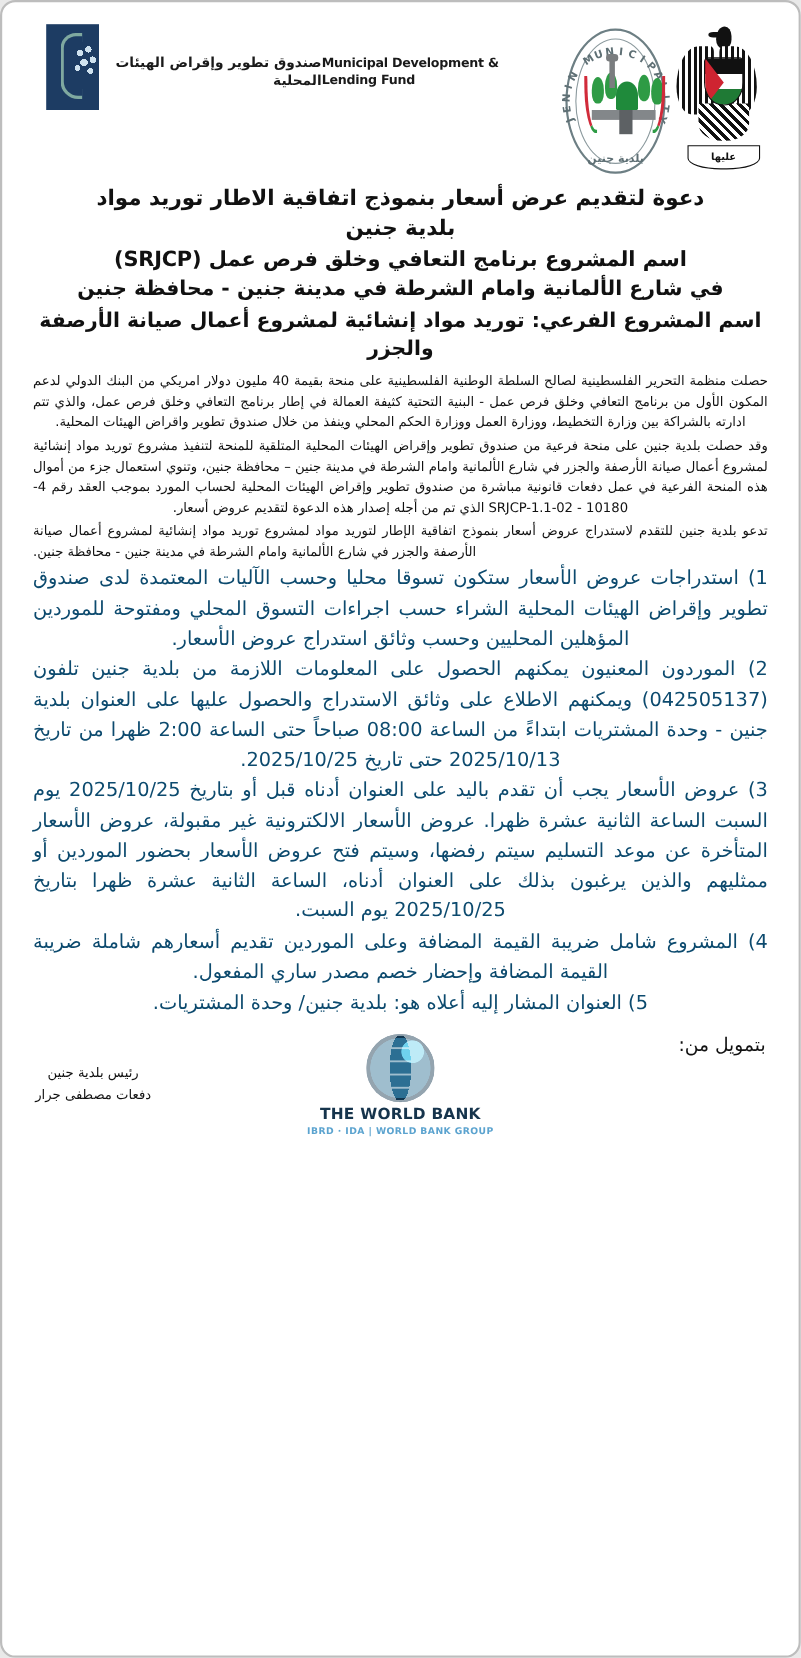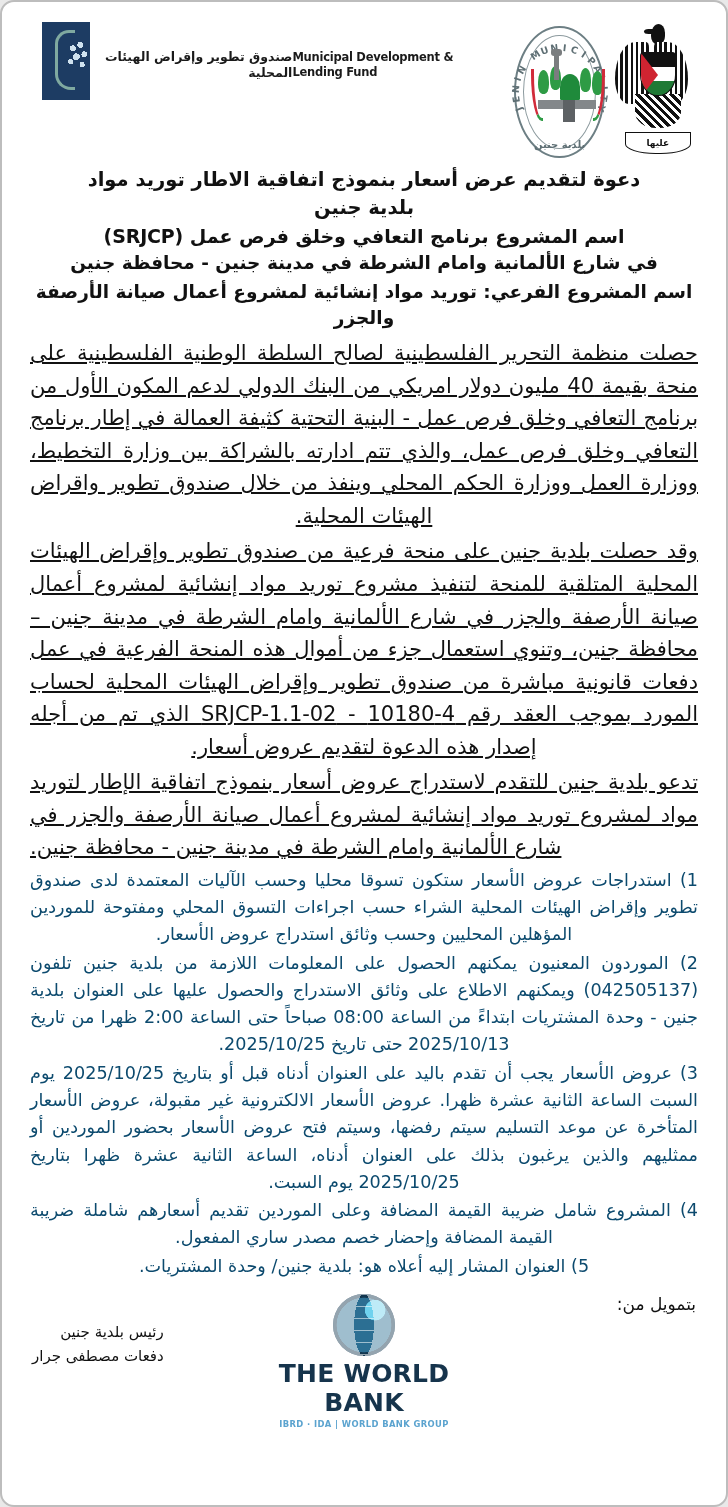--- a/index.html
+++ b/index.html
@@ -208,28 +208,27 @@
   .t1 { font-size: 19.5px; }
   .t2 { font-size: 19.5px; }
   .t3 { font-size: 19px; margin-top: 2px; }
   .t4 { font-size: 18.5px; margin-top: 2px; }
   .t5 { font-size: 18.5px; }
 
   
   .body-wrap { padding: 0 6px; }
 
   p.para {
-    font-size: 21px;
+    font-size: 12px;
     line-height: 1.55;
     color: #111;
     text-align: justify;
     text-align-last: center;
     margin-bottom: 3px;
     letter-spacing: -0.1px;
-    text-decoration: underline;
   }
   p.para.last-right { text-align-last: left; }
 
   ol.items { list-style: none; margin-top: 2px; }
   ol.items li {
     font-size: 17.6px;
     line-height: 1.55;
     color: #0c4a6e;
     text-align: justify;
     text-align-last: center;
@@ -243,22 +242,22 @@
     position: relative;
     margin-top: 14px;
     height: 116px;
   }
   .fund-label {
     position: absolute; right: 8px; top: 0;
     font-size: 17px; color: #111;
   }
   .sign {
     position: absolute; left: 8px; top: 26px;
-    text-align: right;
-    font-size: 15px; color: #111; line-height: 1.6;
+    text-align: center;
+    font-size: 12px; color: #111; line-height: 1.6;
     direction: rtl;
   }
   .wb {
     position: absolute; left: 50%; top: 0;
     transform: translateX(-50%);
     width: 210px; text-align: center;
   }
   .wb-globe {
     width: 62px; height: 62px; margin: 0 auto 3px auto;
     border-radius: 50%;
@@ -270,21 +269,21 @@
   .wb-globe::before {
     content: ""; position: absolute; inset: 0;
     background:
       linear-gradient(#ffffff 0 1.4px, transparent 1.4px) 0 12px/100% 12px repeat-y,
       radial-gradient(ellipse 16% 50% at 50% 50%, transparent 0 99%, #fff 99%),
       radial-gradient(ellipse 38% 50% at 50% 50%, transparent 0 99%, #fff 99%),
       radial-gradient(ellipse 62% 50% at 50% 50%, transparent 0 99%, #fff 99%);
     opacity: .55;
   }
   .wb-name {
-    font-size: 25px; font-weight: bold; color: #16344c;
+    font-size: 14px; font-weight: bold; color: #16344c;
     letter-spacing: 0.2px;
   }
   .wb-sub {
     font-size: 8.4px; font-weight: bold; color: #5ba3cf;
     letter-spacing: 0.4px; margin-top: 2px;
   }
 </style>
 </head>
 <body>
 

